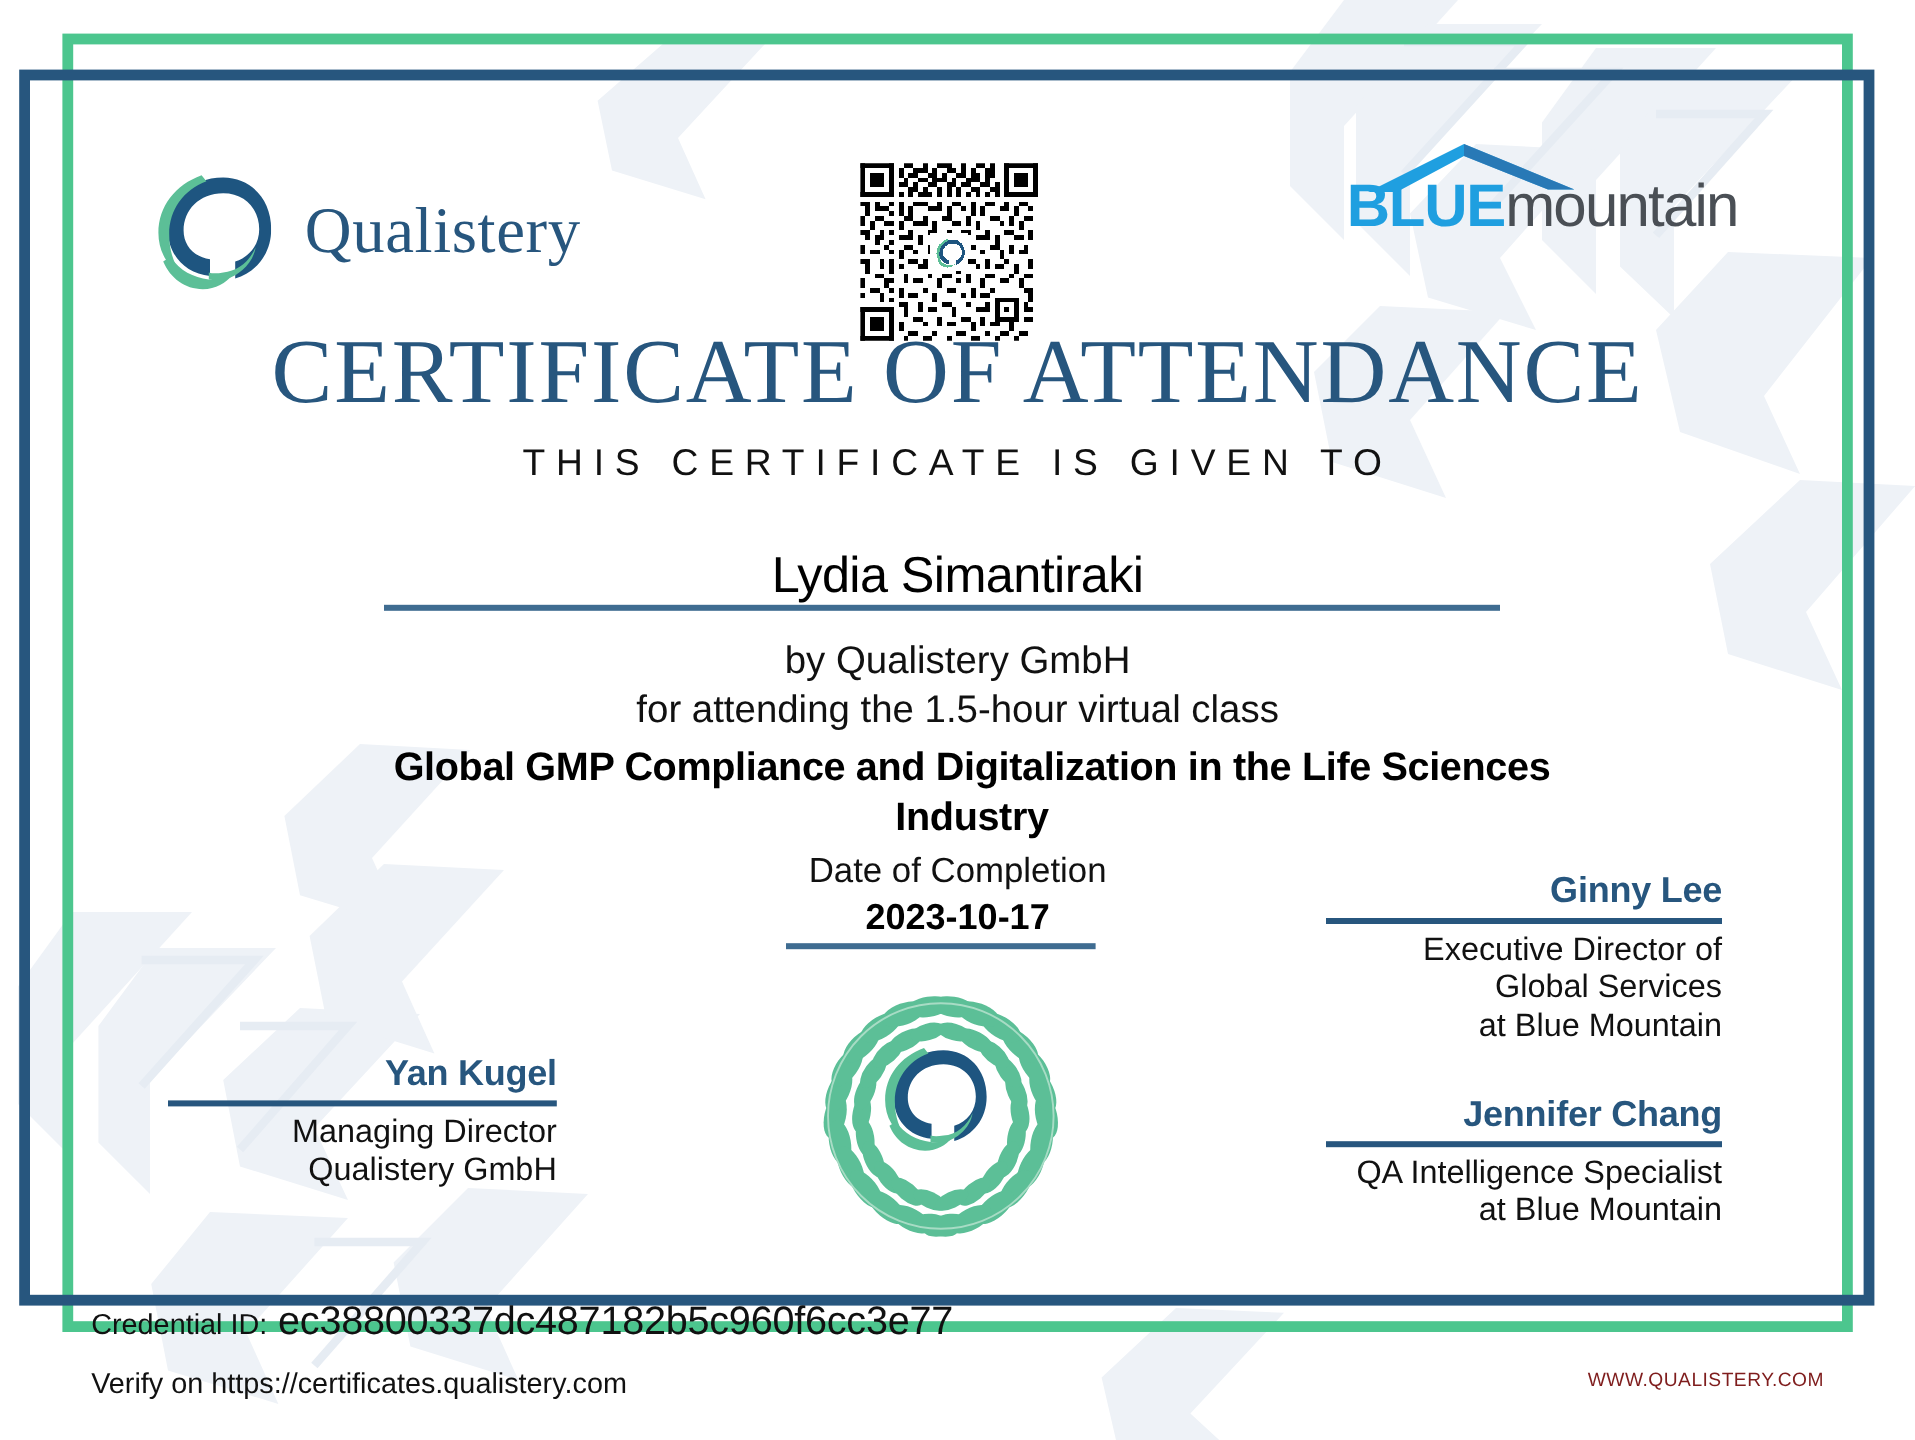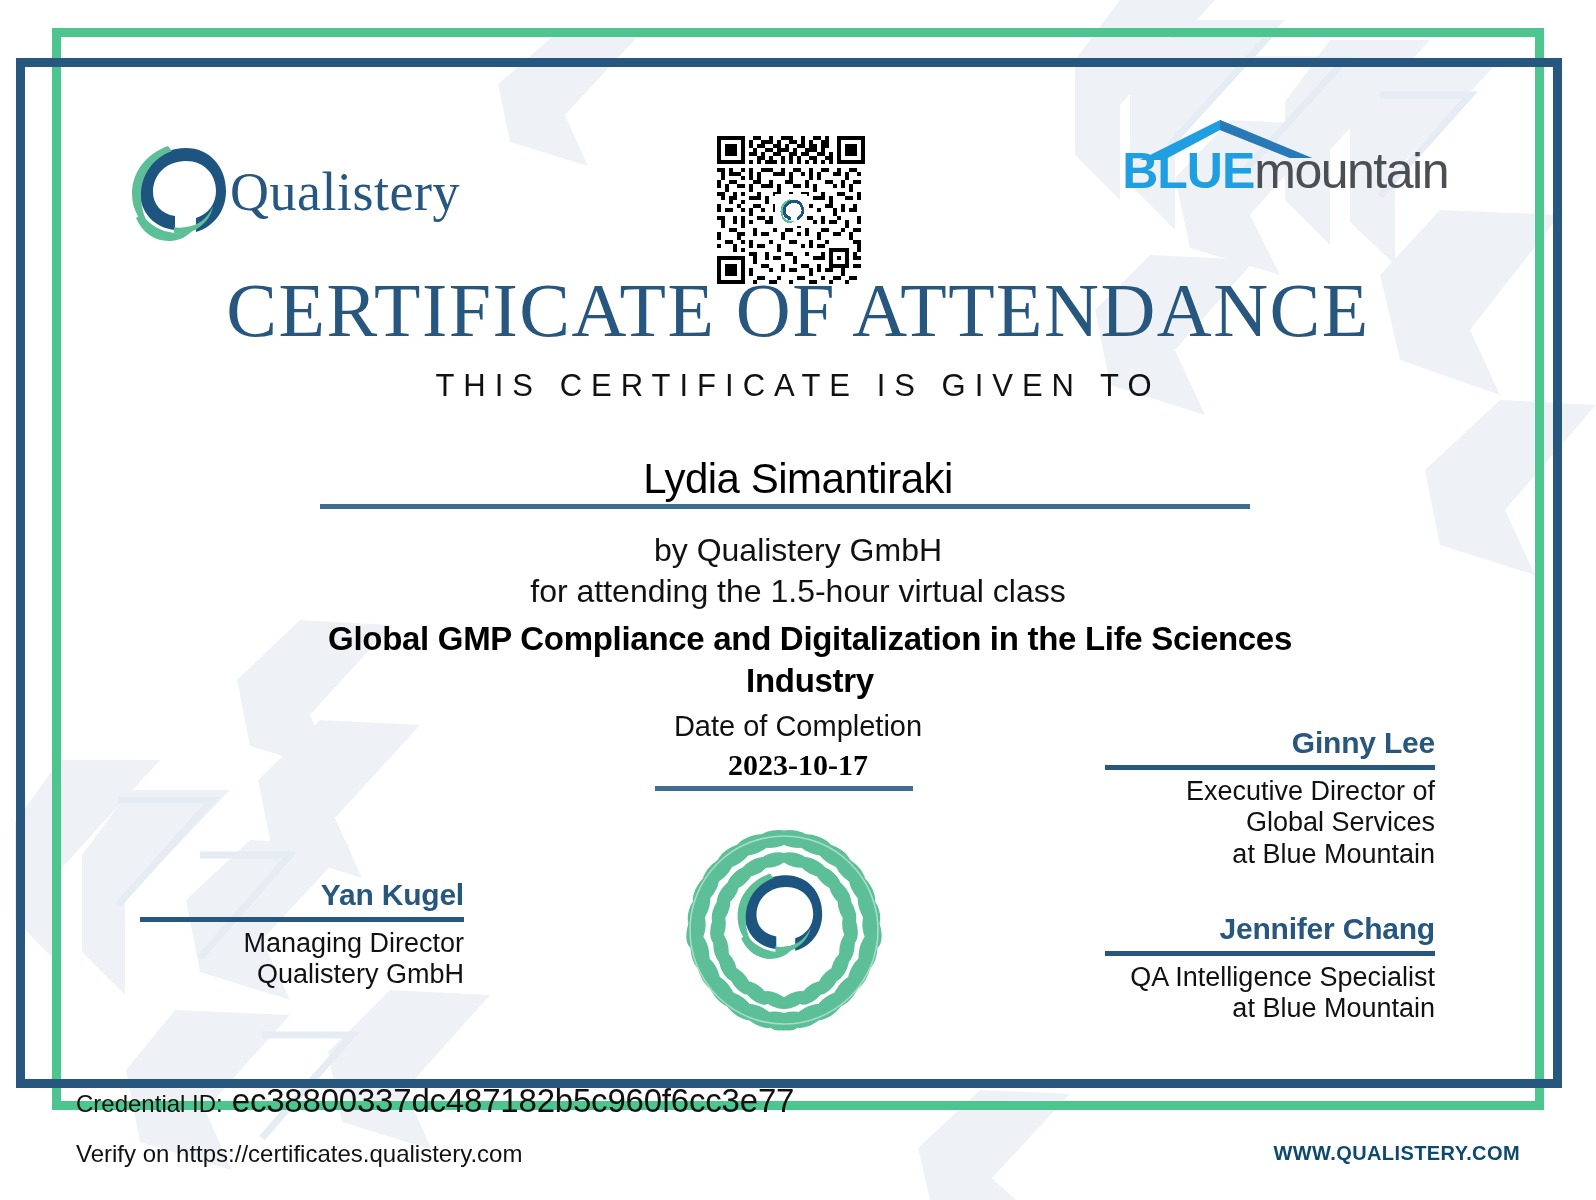--- a/index.html
+++ b/index.html
@@ -60,20 +60,21 @@
     display: flex;
     align-items: center;
     gap: 4px;
   }
   .qualistery-logo .wordmark {
     font-family: "Liberation Serif", serif;
     font-size: 54px;
     color: #27567e;
     letter-spacing: 0.5px;
     line-height: 1;
+    margin-left: 24px;
   }
 
   .bm-logo {
     position: absolute;
     right: 148px;
     top: 146px;
     display: flex;
     flex-direction: column;
     align-items: flex-start;
   }
@@ -190,21 +191,20 @@
   }
   .date-value {
     position: absolute;
     left: 0;
     right: 0;
     top: 748px;
     text-align: center;
     font-size: 30px;
     font-weight: bold;
     color: #000;
-    font-family: Liberation Serif, serif;
   }
   .date-rule {
     position: absolute;
     left: 655px;
     width: 258px;
     top: 786px;
     height: 5px;
     background: #3f6c91;
   }
 
@@ -284,24 +284,23 @@
     position: absolute;
     left: 76px;
     top: 1140px;
     font-size: 24px;
     color: #111;
   }
   .site {
     position: absolute;
     right: 76px;
     top: 1142px;
-    font-size: 20px;
-    color: #0c4a6e;
+    font-size: 16px;
+    color: #7f1d1d;
     letter-spacing: 0.4px;
-    font-weight: bold;
   }
 </style>
 </head>
 <body>
 
 <svg id="watermark" viewBox="0 0 1596 1200" preserveAspectRatio="none">
   <g fill="#eef2f7">
 
     <path d="M1120 0 L1215 0 L1120 105 L1120 200 L1075 155 L1075 60 Z"></path>
     <path d="M1190 20 L1285 20 L1175 135 L1175 230 L1130 185 L1130 88 Z"></path>

